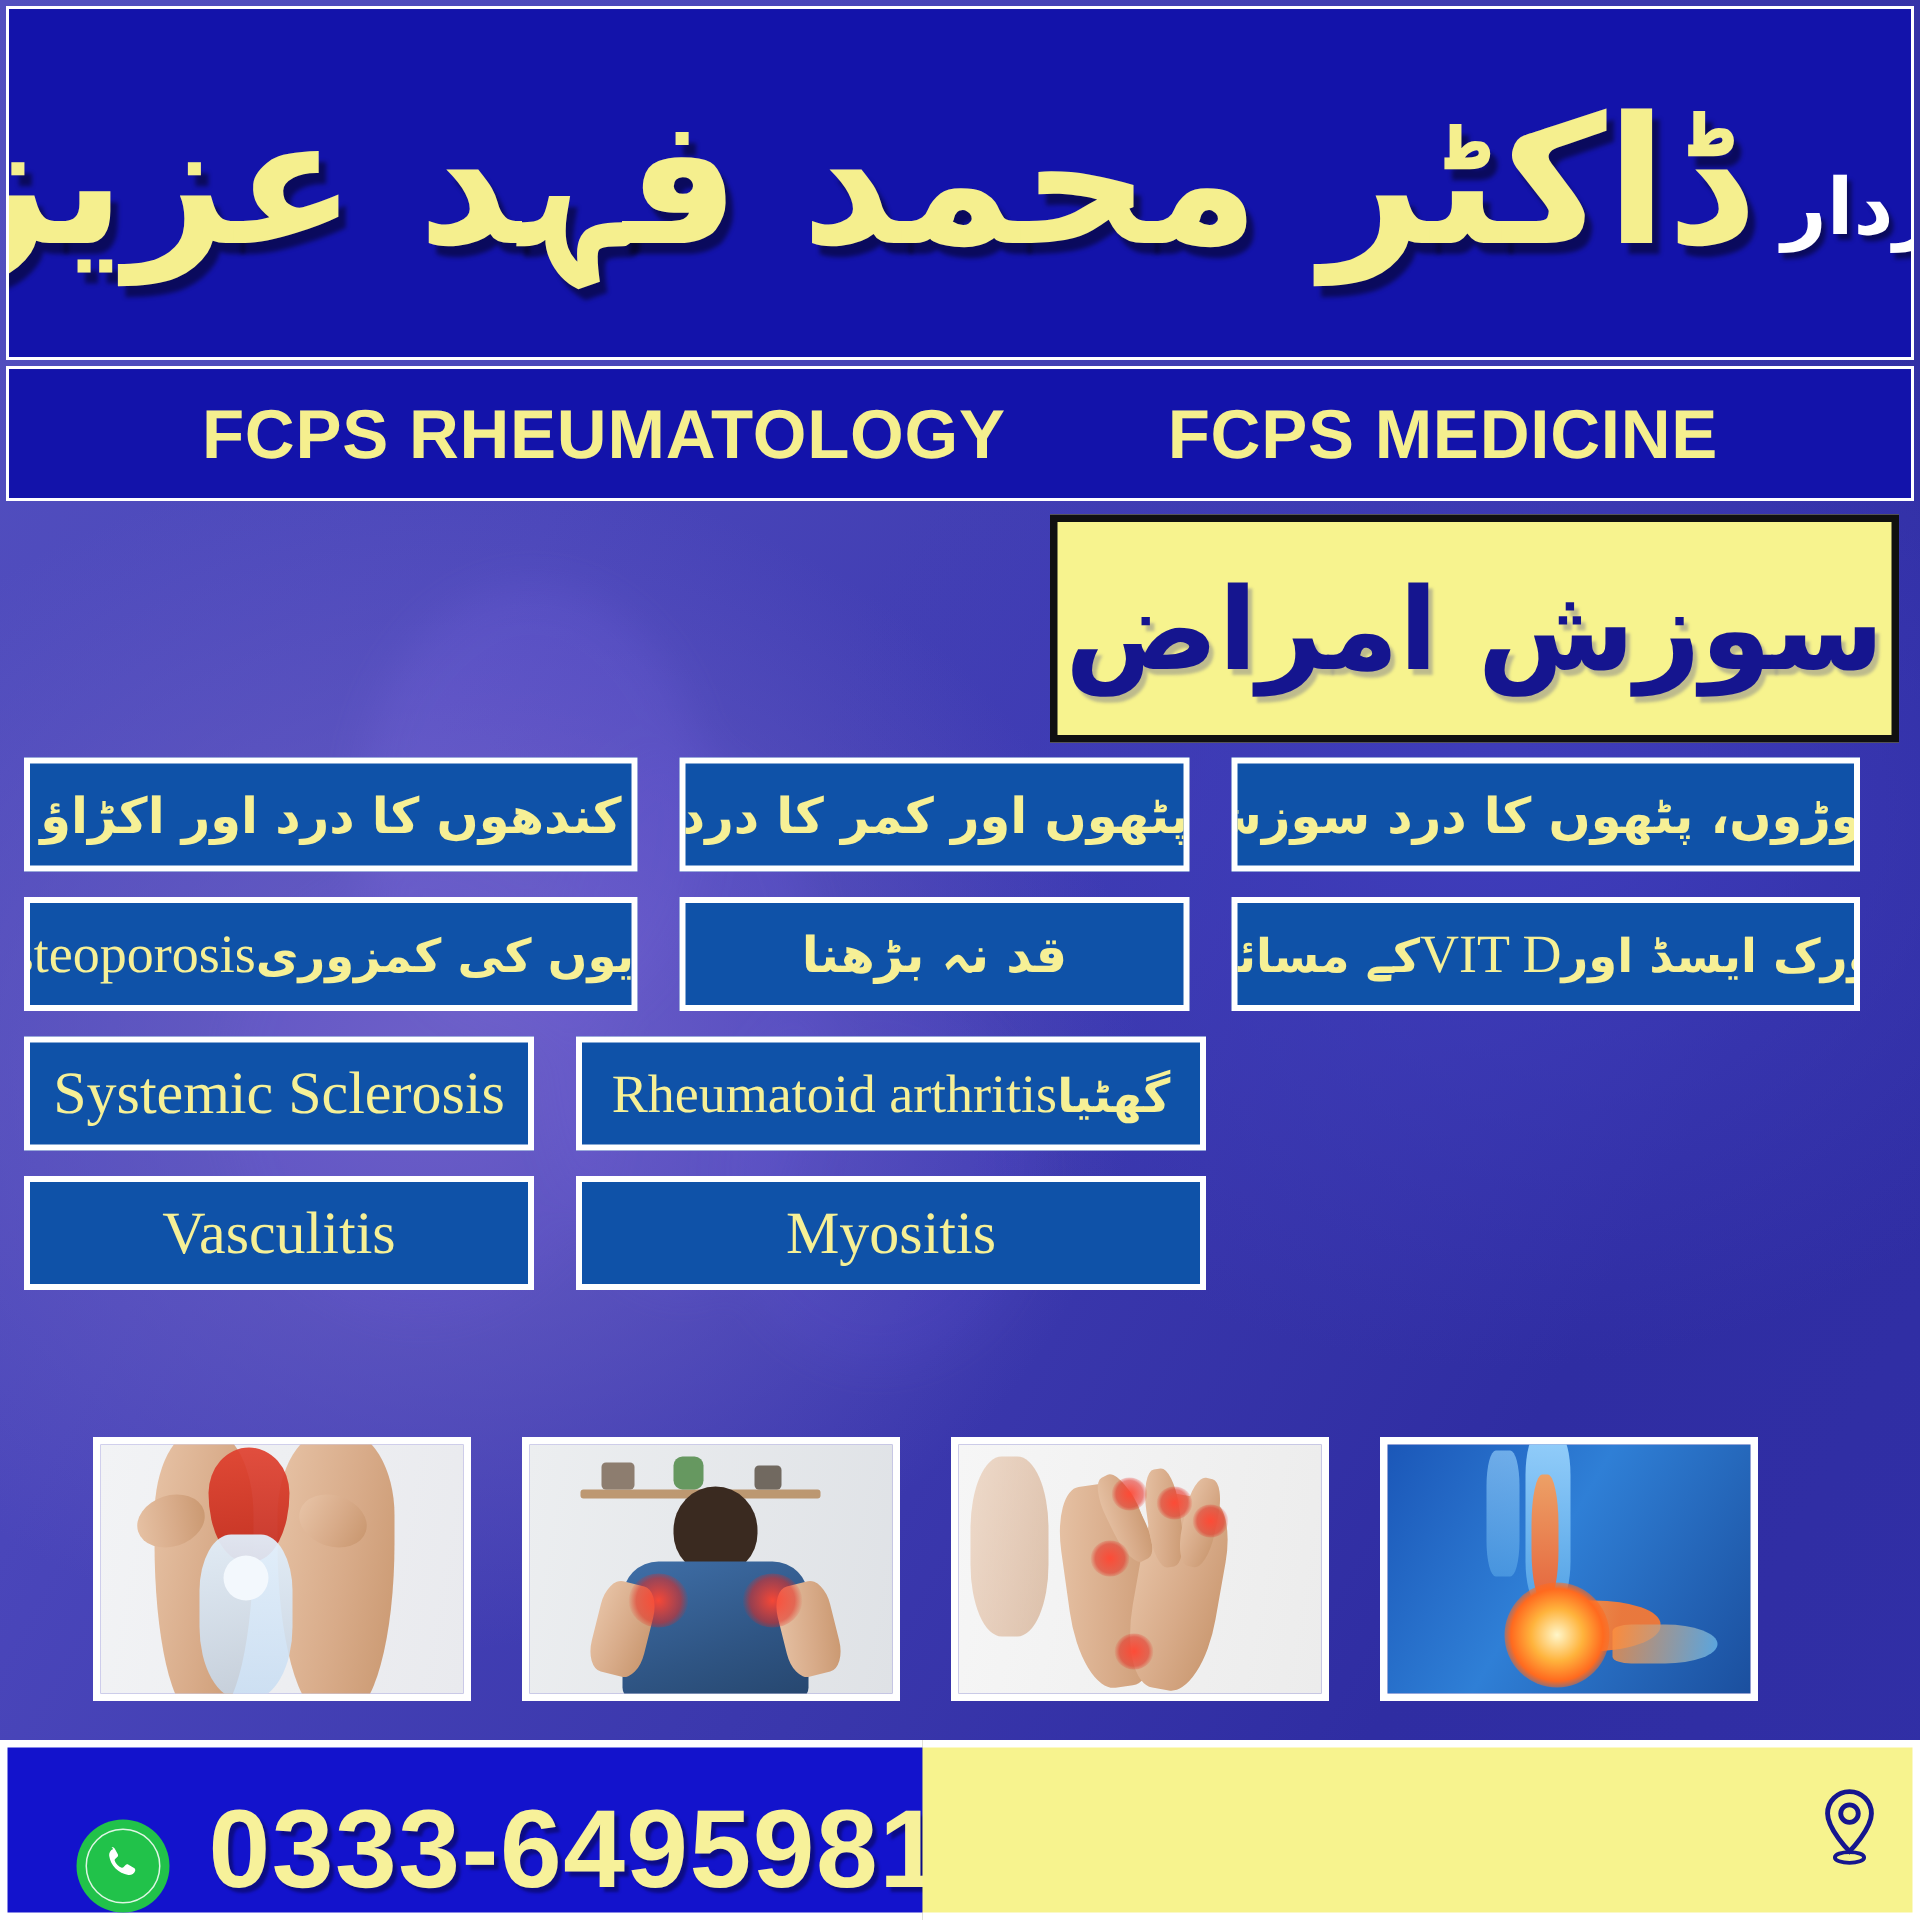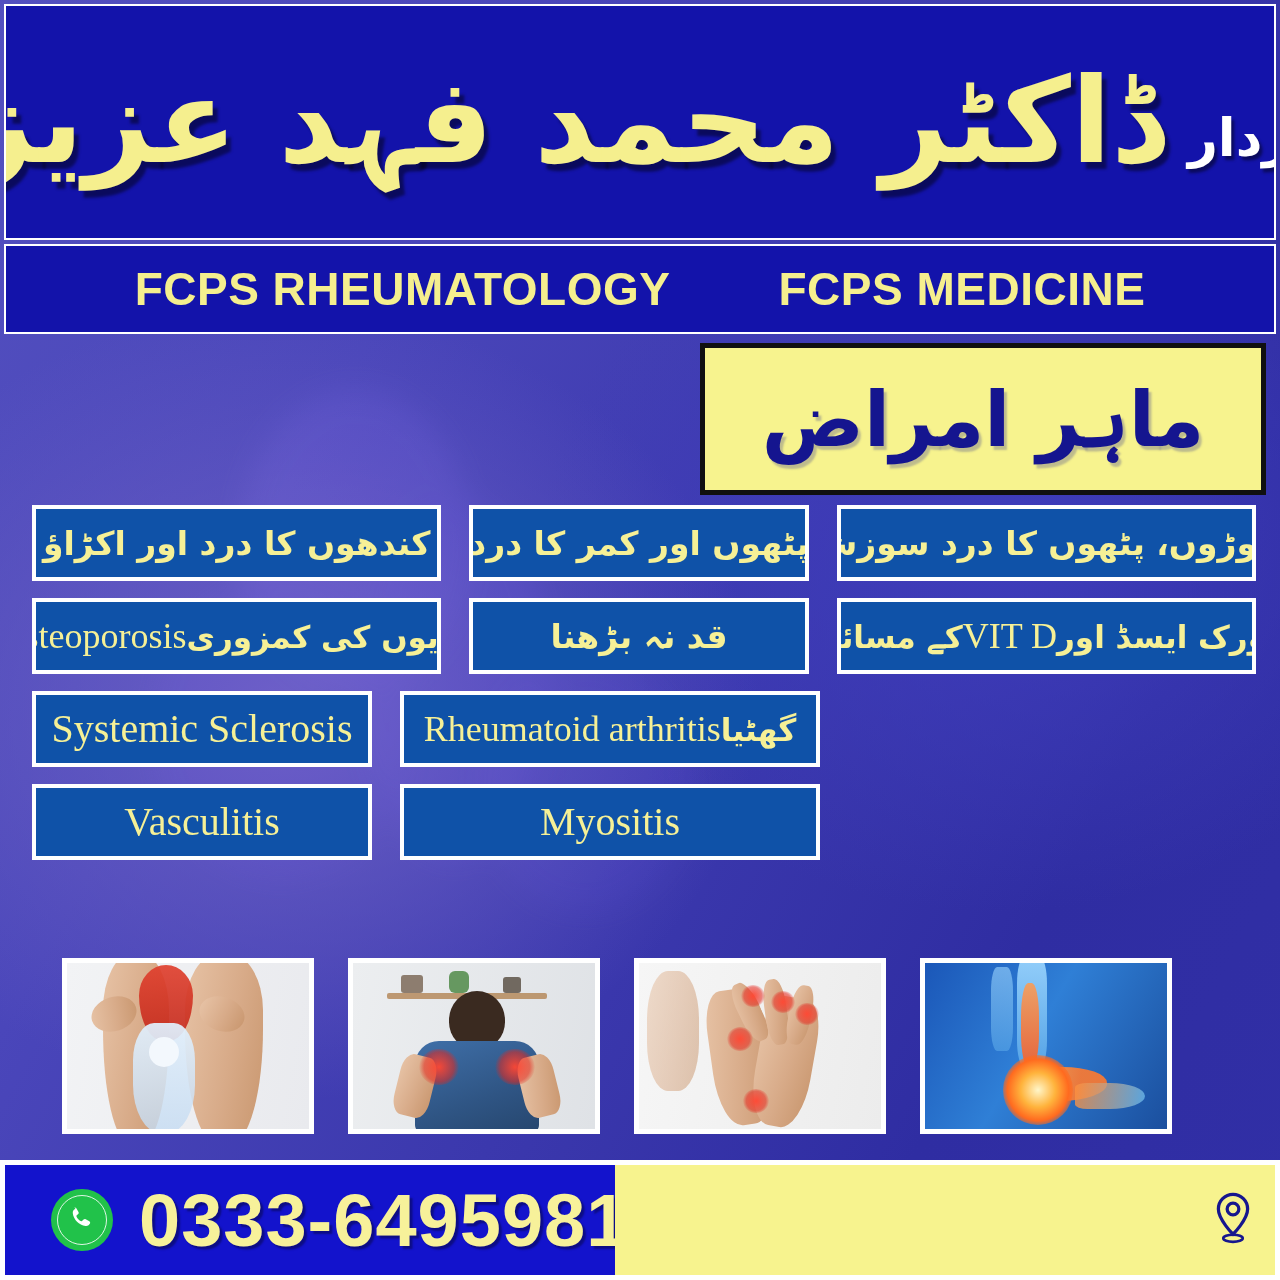--- a/index.html
+++ b/index.html
@@ -126,21 +126,21 @@
     font-weight: bold;
     color: #15158f;
     direction: rtl;
     text-shadow: 3px 4px 2px rgba(120,120,140,0.45);
     white-space: nowrap;
   }
 
   
   .services {
     position: absolute;
-    left: 32px; top: 505px;
+    left: 16px; top: 505px;
     width: 1224px;
   }
   .svc-row {
     display: flex;
     gap: 28px;
     margin-bottom: 17px;
     align-items: stretch;
   }
   .svc-box {
     background: #0f52a8;
@@ -267,21 +267,21 @@
     display: flex;
   }
   .footer-phone {
     width: 615px;
     height: 120px;
     background: #1313cc;
     border: 5px solid #ffffff;
     border-right: none;
     box-sizing: border-box;
     display: flex;
-    align-items: center;
+    align-items: flex-end;
     gap: 26px;
     padding-left: 46px;
   }
   .wa-icon {
     width: 62px; height: 62px;
     border-radius: 50%;
     background: #21c24a;
     position: relative;
     flex: 0 0 auto;
     display: flex;
@@ -348,21 +348,21 @@
       <span class="doc-suffix">بزدار</span>
     </div>
   </div>
 
   <div class="header-quals">
     <span class="qual">FCPS RHEUMATOLOGY</span>
     <span class="qual">FCPS MEDICINE</span>
   </div>
 
   <div class="specialist-badge">
-    <span class="specialist-text">ماہر امراض</span>
+    <span class="specialist-text">سوزش امراض</span>
   </div>
 
   <div class="services">
 
     <div class="svc-row">
       <div class="svc-box w-left">
         <span class="svc-text urdu">کندھوں کا درد اور اکڑاؤ</span>
       </div>
       <div class="svc-box w-mid">
         <span class="svc-text urdu">پٹھوں اور کمر کا درد</span>

